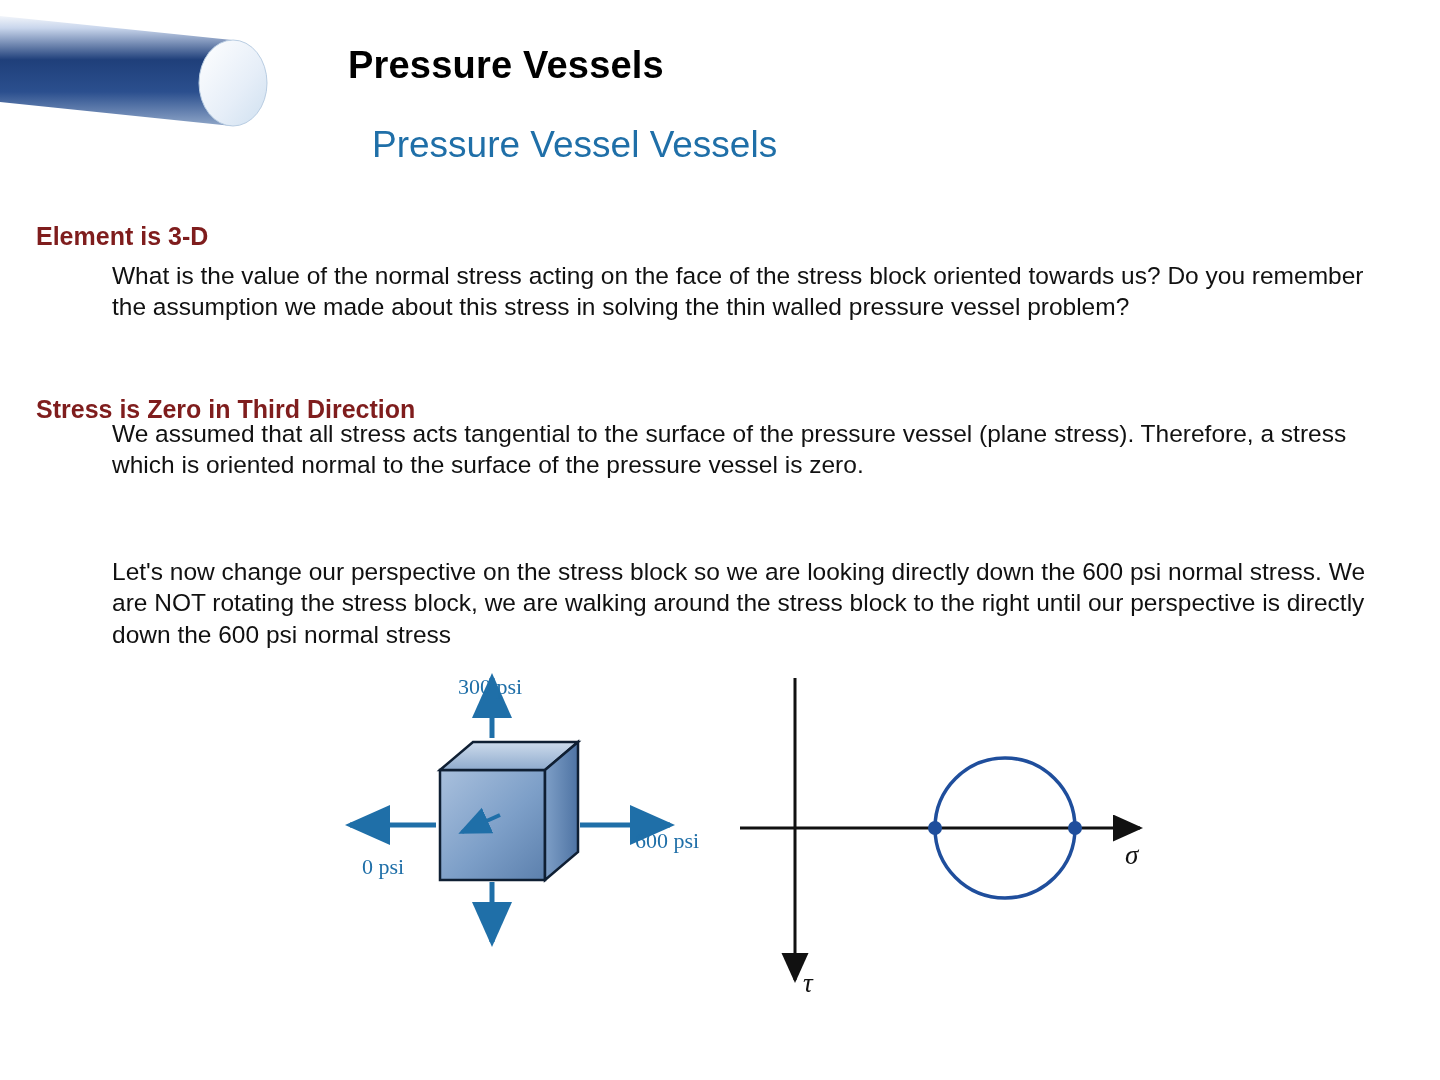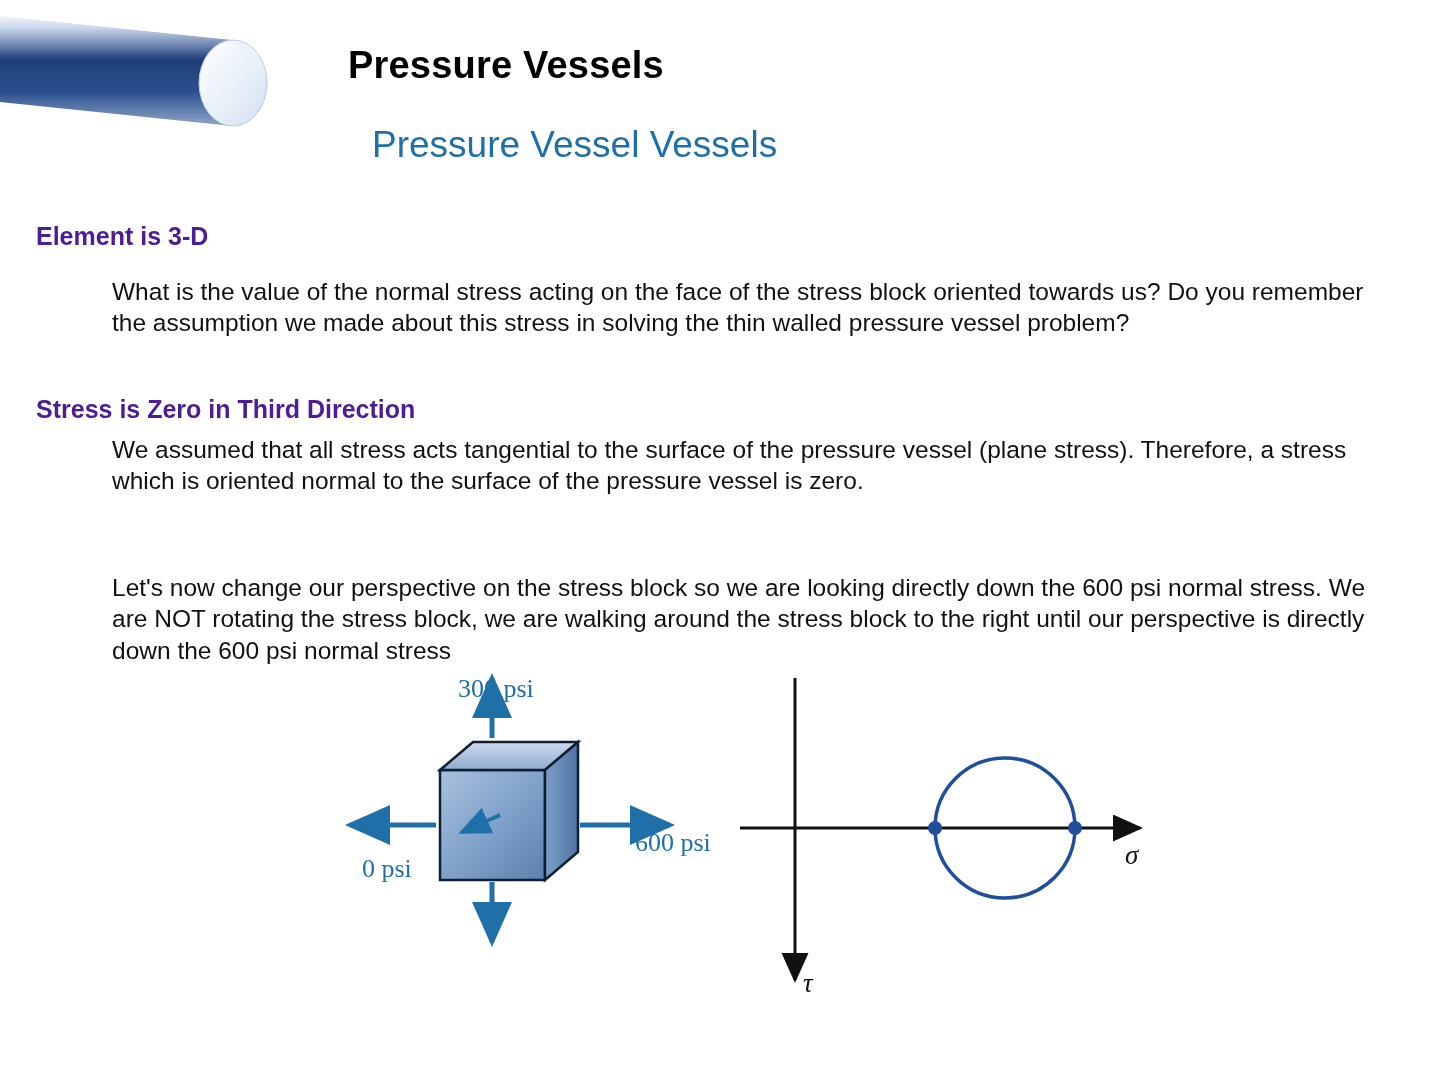--- a/index.html
+++ b/index.html
@@ -44,51 +44,50 @@
     font-size: 37px;
     color: #1F6FA8;
   }
 
   
   .heading {
     position: absolute;
     left: 36px;
     font-size: 25px;
     font-weight: bold;
-    color: #4c1d95;
+    color: #7f1d1d;
   }
   .para {
     position: absolute;
     left: 112px;
     width: 1270px;
     font-size: 24.5px;
     color: #111111;
     line-height: 1.28;
-    margin-top: 16px;
   }
   .h1 { top: 222px; }
   .p1 { top: 260px; }
   .h2 { top: 379px; margin-top: 16px; }
   .p2 { top: 418px; }
   .h3 { top: 508px; }
   .p3 { top: 556px; }
 
   
   .figure {
     position: absolute;
     left: 340px;
     top: 660px;
     width: 820px;
     height: 360px;
   }
   .fig-label {
     position: absolute;
     color: #1F6FA8;
     font-family: "Liberation Serif", serif;
-    font-size: 26px;
+    font-size: 22px;
   }
   .lbl-300 { left: 118px; top: 14px; }
   .lbl-600 { left: 275px; top: 168px; margin-left: 20px; }
   .lbl-0   { left: 22px;  top: 194px; }
   .axis-sym {
     position: absolute;
     color: #111111;
     font-family: "Liberation Serif", serif;
     font-style: italic;
     font-size: 27px;

